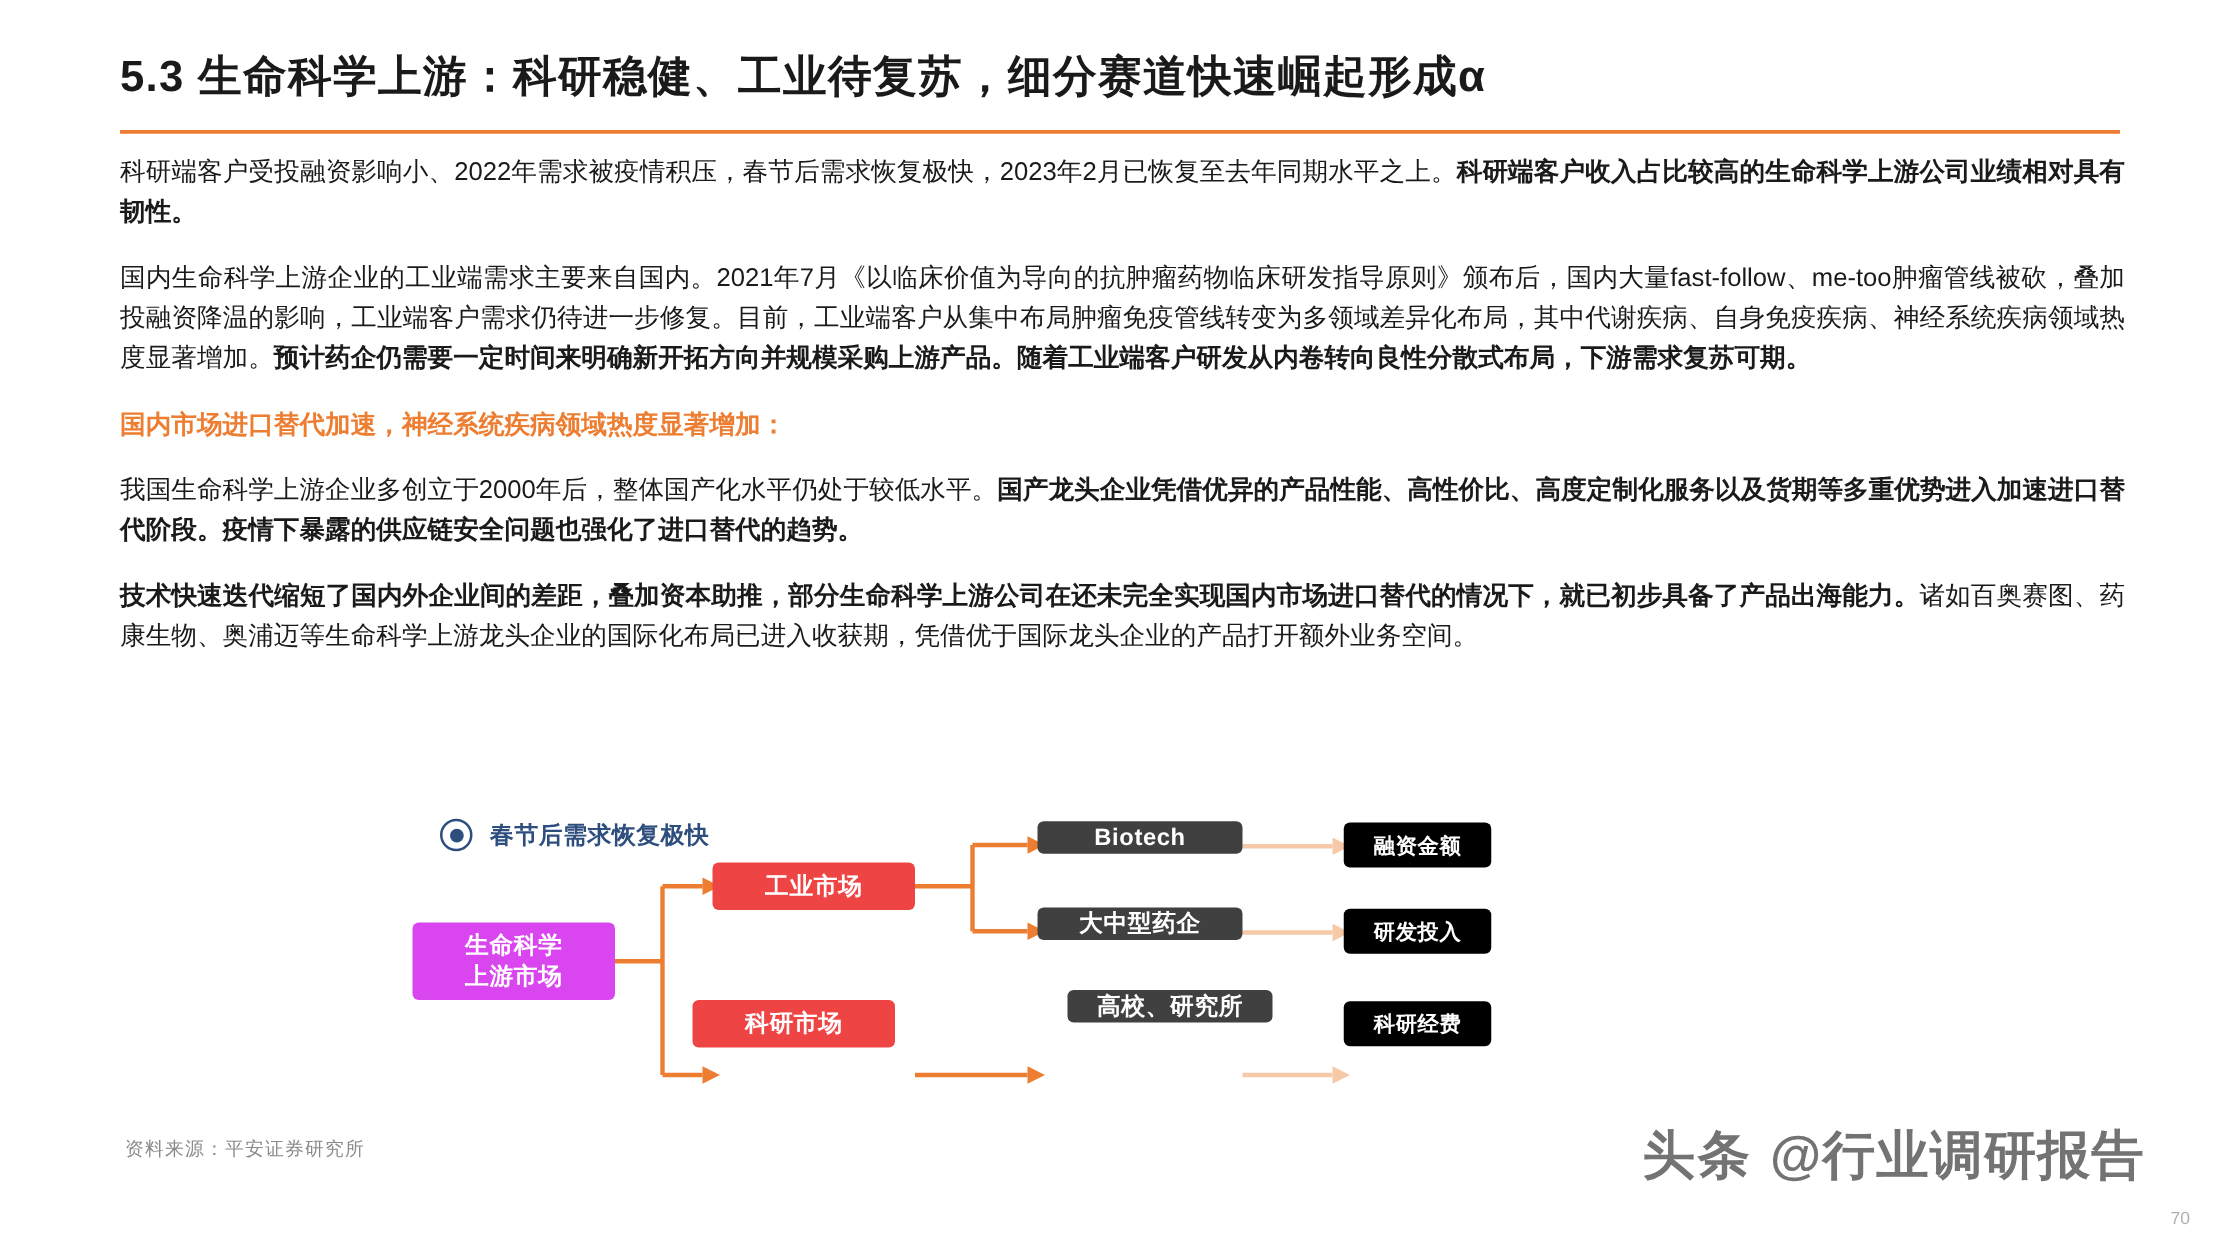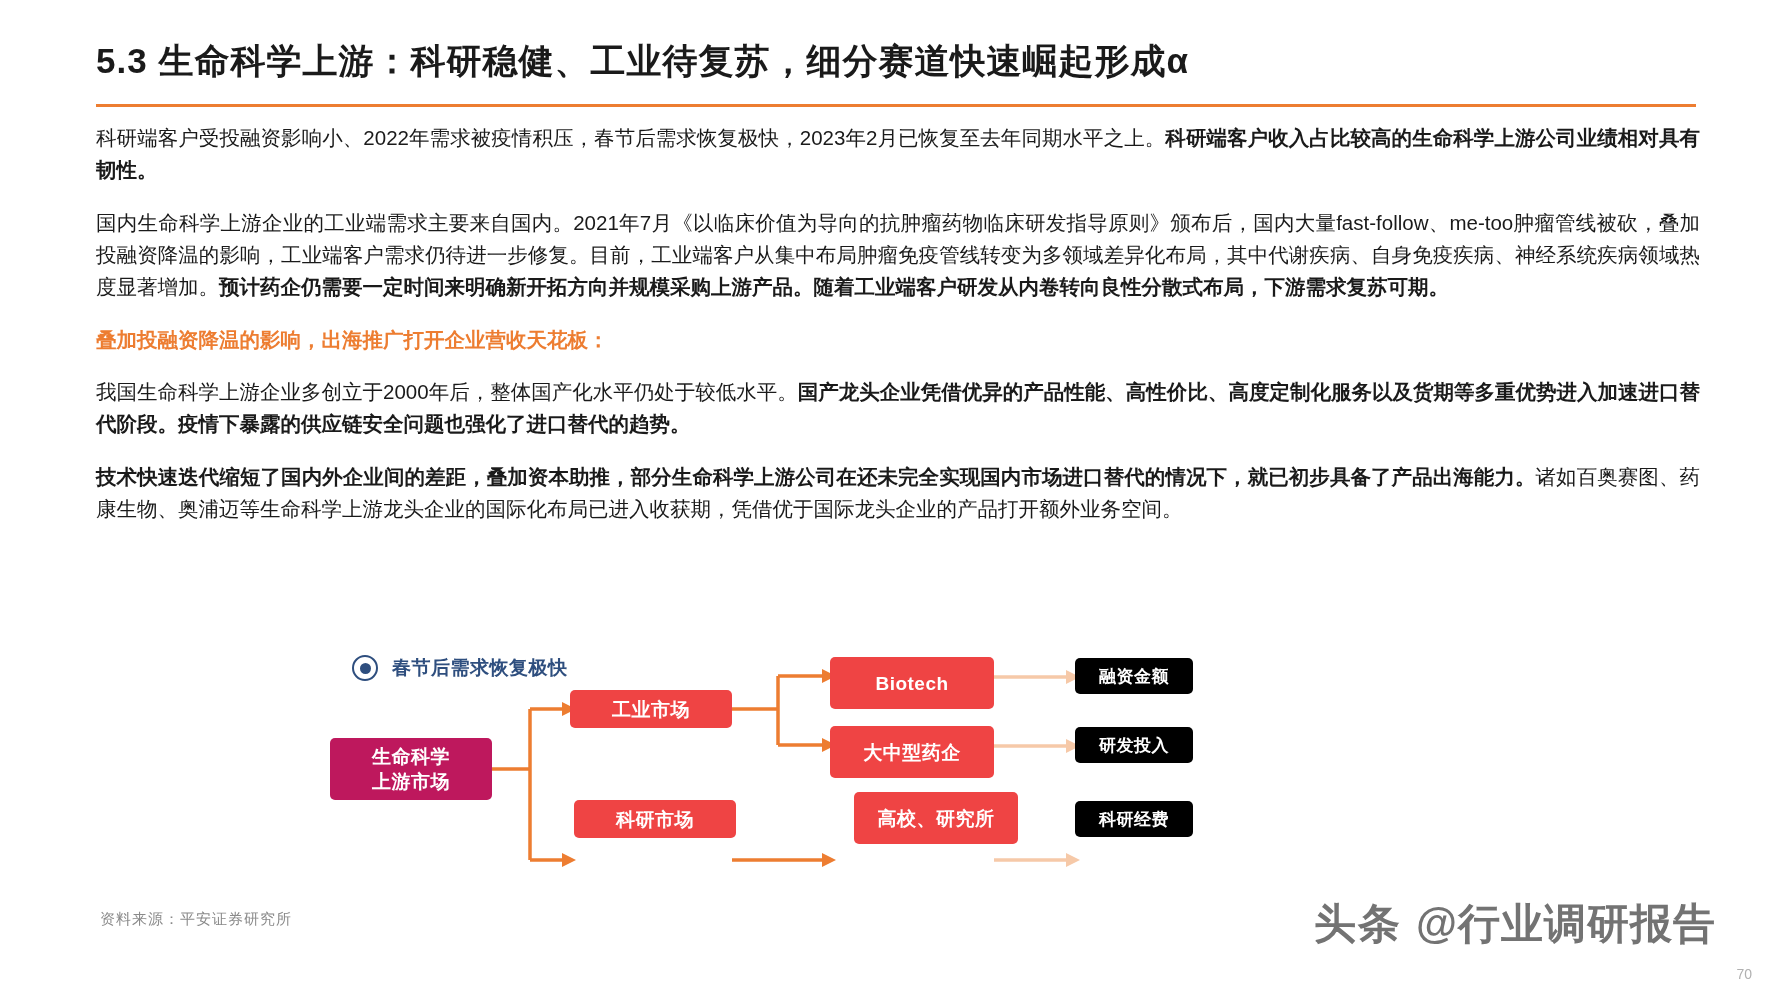--- a/index.html
+++ b/index.html
@@ -121,32 +121,32 @@
     color: #ffffff;
     font-weight: bold;
     border-radius: 5px;
     font-size: 19px;
     line-height: 25px;
     letter-spacing: 0.5px;
   }
   .node.root {
     left: 0px; top: 48px;
     width: 162px; height: 62px;
-    background: #be185d;
+    background: #d946ef;
     font-size: 19px;
   }
   .node.mid {
     width: 162px; height: 38px;
     background: #ef4444;
   }
   .node.mid.m1 { left: 240px; top: 0px; }
-  .node.mid.m2 { left: 244px; top: 110px; }
+  .node.mid.m2 { left: 224px; top: 110px; }
   .node.lvl3 {
-    width: 164px; height: 52px;
-    background: #ef4444;
+    width: 164px; height: 26px;
+    background: #404040;
   }
   .node.lvl3.l1 { left: 500px; top: -33px; }
   .node.lvl3.l2 { left: 500px; top: 36px; }
   .node.lvl3.l3 { left: 500px; top: 102px; margin-left: 24px; }
   .node.lvl4 {
     width: 118px; height: 36px;
     background: #000000;
     font-size: 17px;
   }
   .node.lvl4.r1 { left: 745px; top: -32px; }
@@ -210,21 +210,21 @@
     <div class="title-text">5.3 生命科学上游：科研稳健、工业待复苏，细分赛道快速崛起形成α</div>
   </div>
   <div class="title-rule"></div>
 
   <div class="body-wrap">
 
     <p class="para"><span>科研端客户受投融资影响小、2022年需求被疫情积压，春节后需求恢复极快，2023年2月已恢复至去年同期水平之上。</span><span class="b">科研端客户收入占比较高的生命科学上游公司业绩相对具有韧性。</span></p>
 
     <p class="para"><span>国内生命科学上游企业的工业端需求主要来自国内。2021年7月《以临床价值为导向的抗肿瘤药物临床研发指导原则》颁布后，国内大量fast-follow、me-too肿瘤管线被砍，叠加投融资降温的影响，工业端客户需求仍待进一步修复。目前，工业端客户从集中布局肿瘤免疫管线转变为多领域差异化布局，其中代谢疾病、自身免疫疾病、神经系统疾病领域热度显著增加。</span><span class="b">预计药企仍需要一定时间来明确新开拓方向并规模采购上游产品。随着工业端客户研发从内卷转向良性分散式布局，下游需求复苏可期。</span></p>
 
-    <p class="orange">叠加投融资降温的影响，出海推广打开企业营收天花板：</p>
+    <p class="orange">国内市场进口替代加速，神经系统疾病领域热度显著增加：</p>
 
     <p class="para"><span>我国生命科学上游企业多创立于2000年后，整体国产化水平仍处于较低水平。</span><span class="b">国产龙头企业凭借优异的产品性能、高性价比、高度定制化服务以及货期等多重优势进入加速进口替代阶段。疫情下暴露的供应链安全问题也强化了进口替代的趋势。</span></p>
 
     <p class="para"><span class="b">技术快速迭代缩短了国内外企业间的差距，叠加资本助推，部分生命科学上游公司在还未完全实现国内市场进口替代的情况下，就已初步具备了产品出海能力。</span><span>诸如百奥赛图、药康生物、奥浦迈等生命科学上游龙头企业的国际化布局已进入收获期，凭借优于国际龙头企业的产品打开额外业务空间。</span></p>
 
   </div>
 
   <div class="fig-caption">
     <span class="bullet-ring">
         <i></i>

